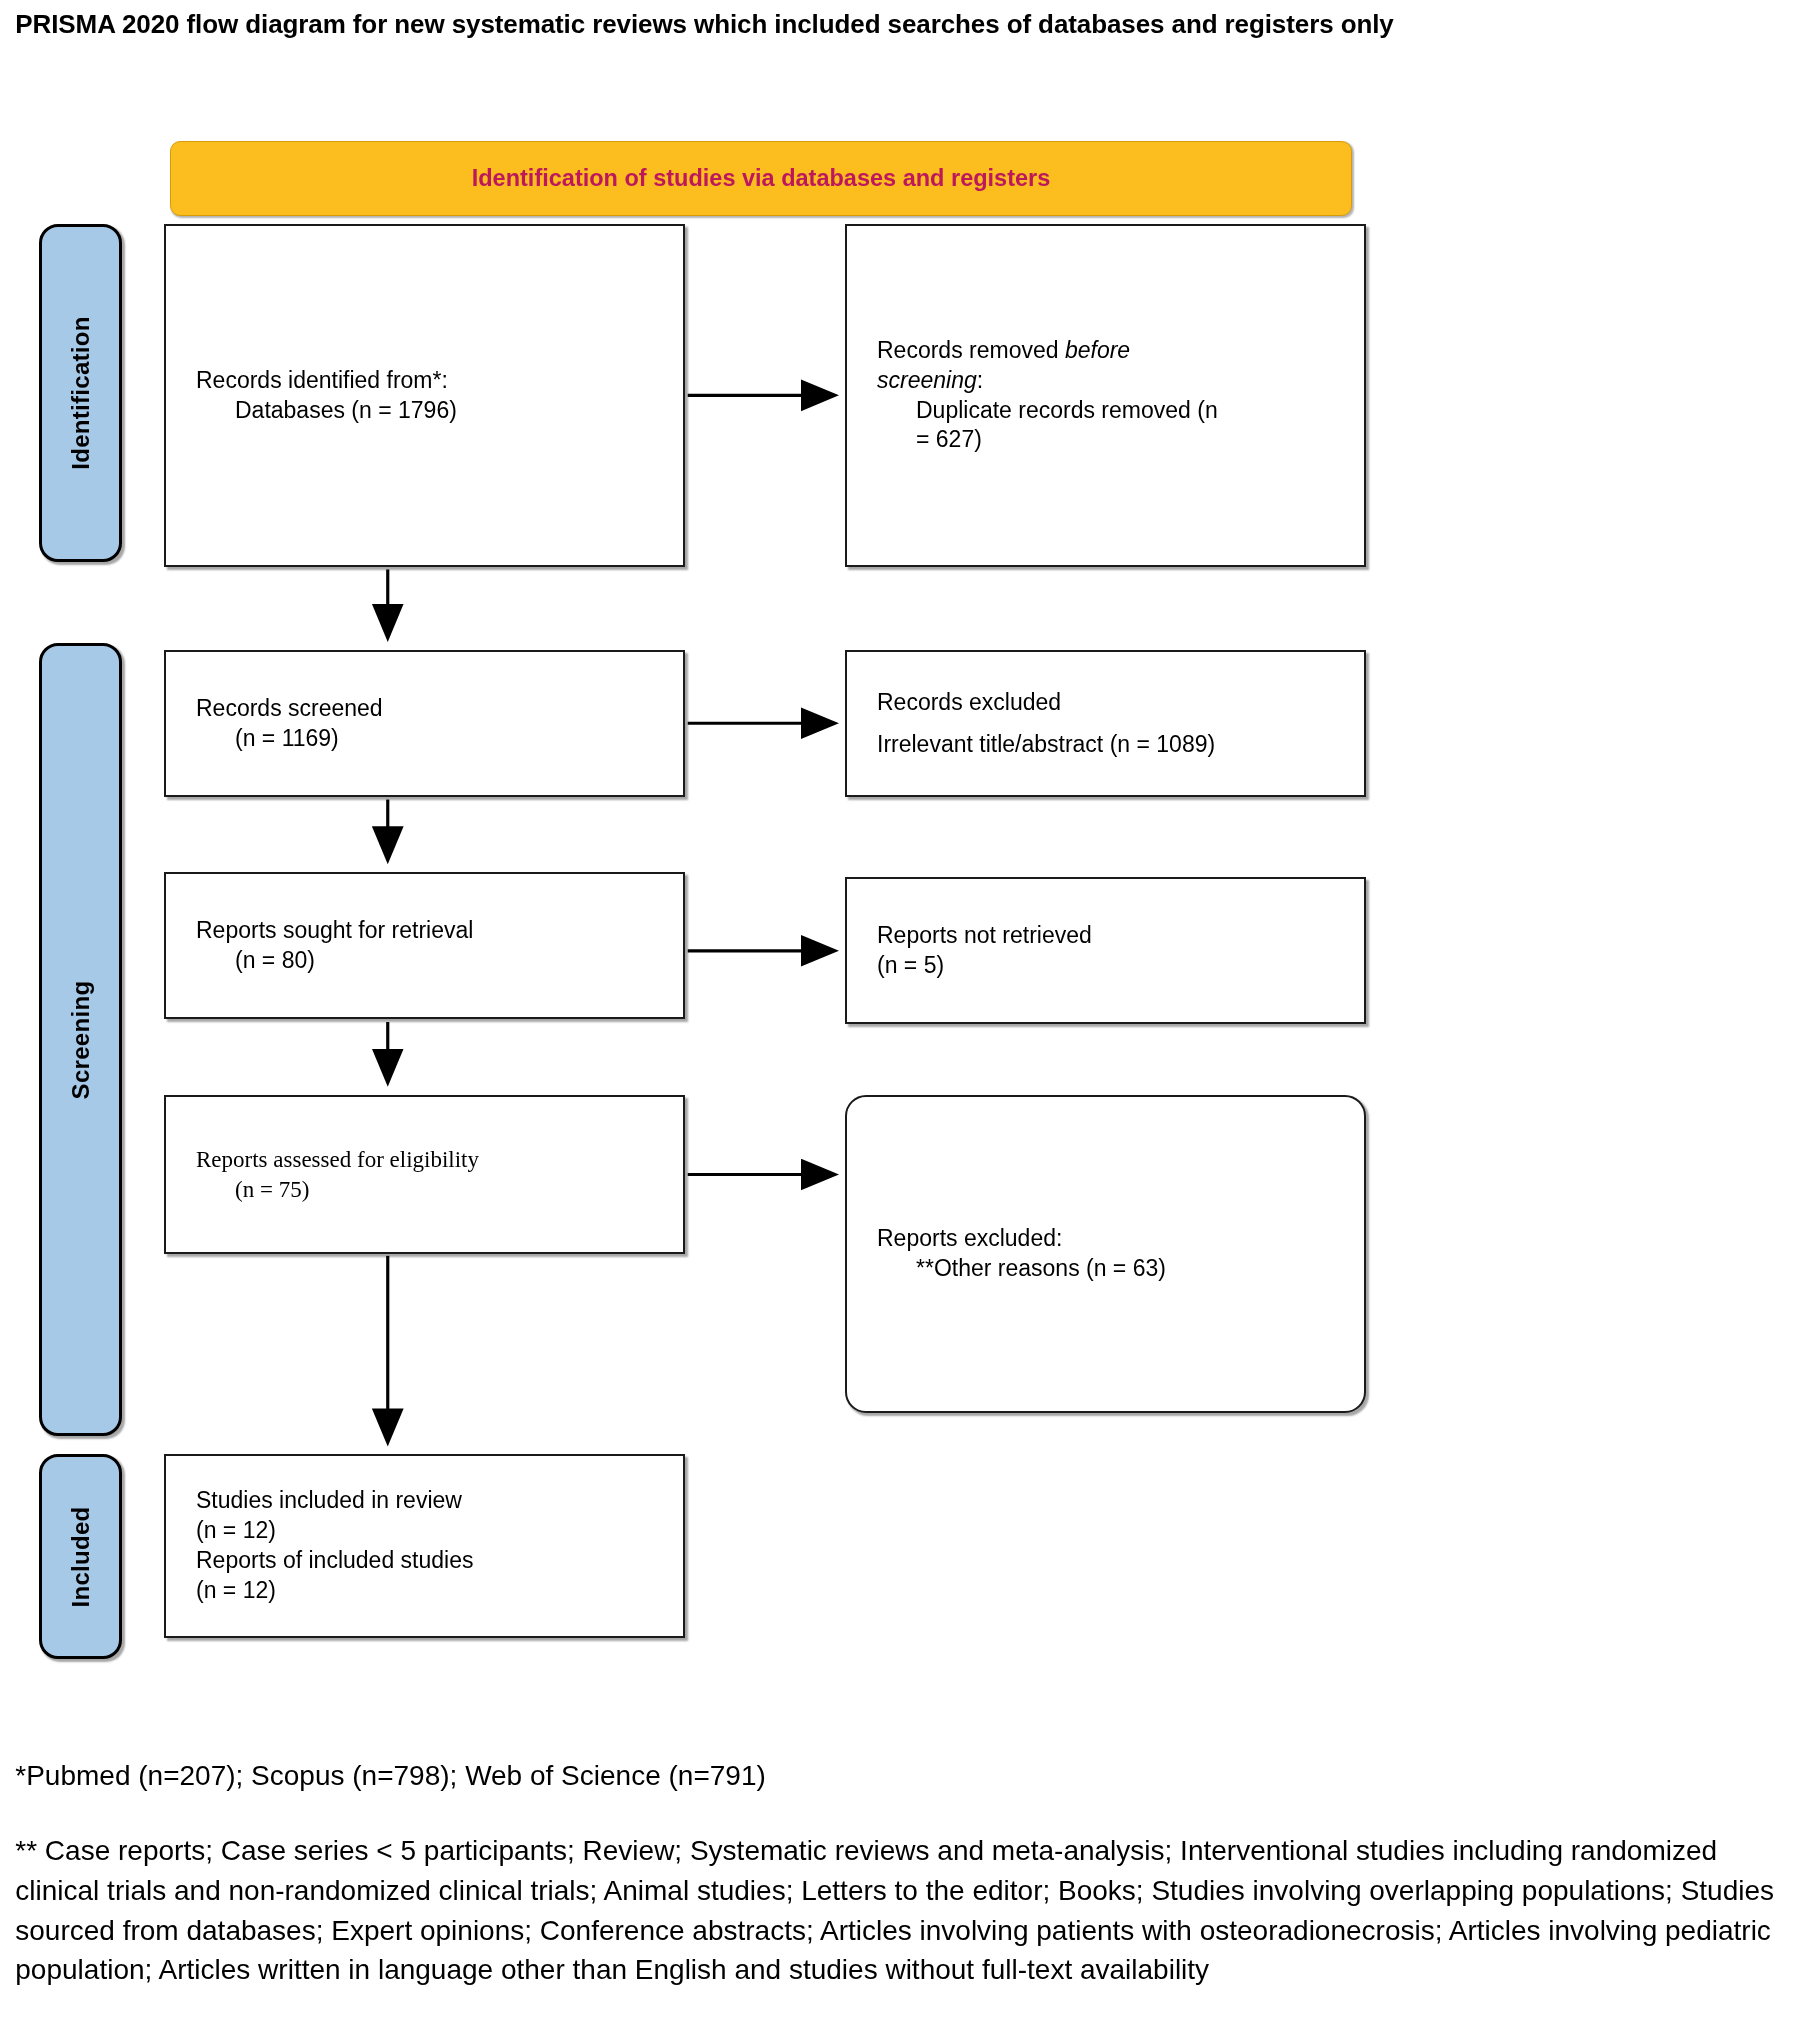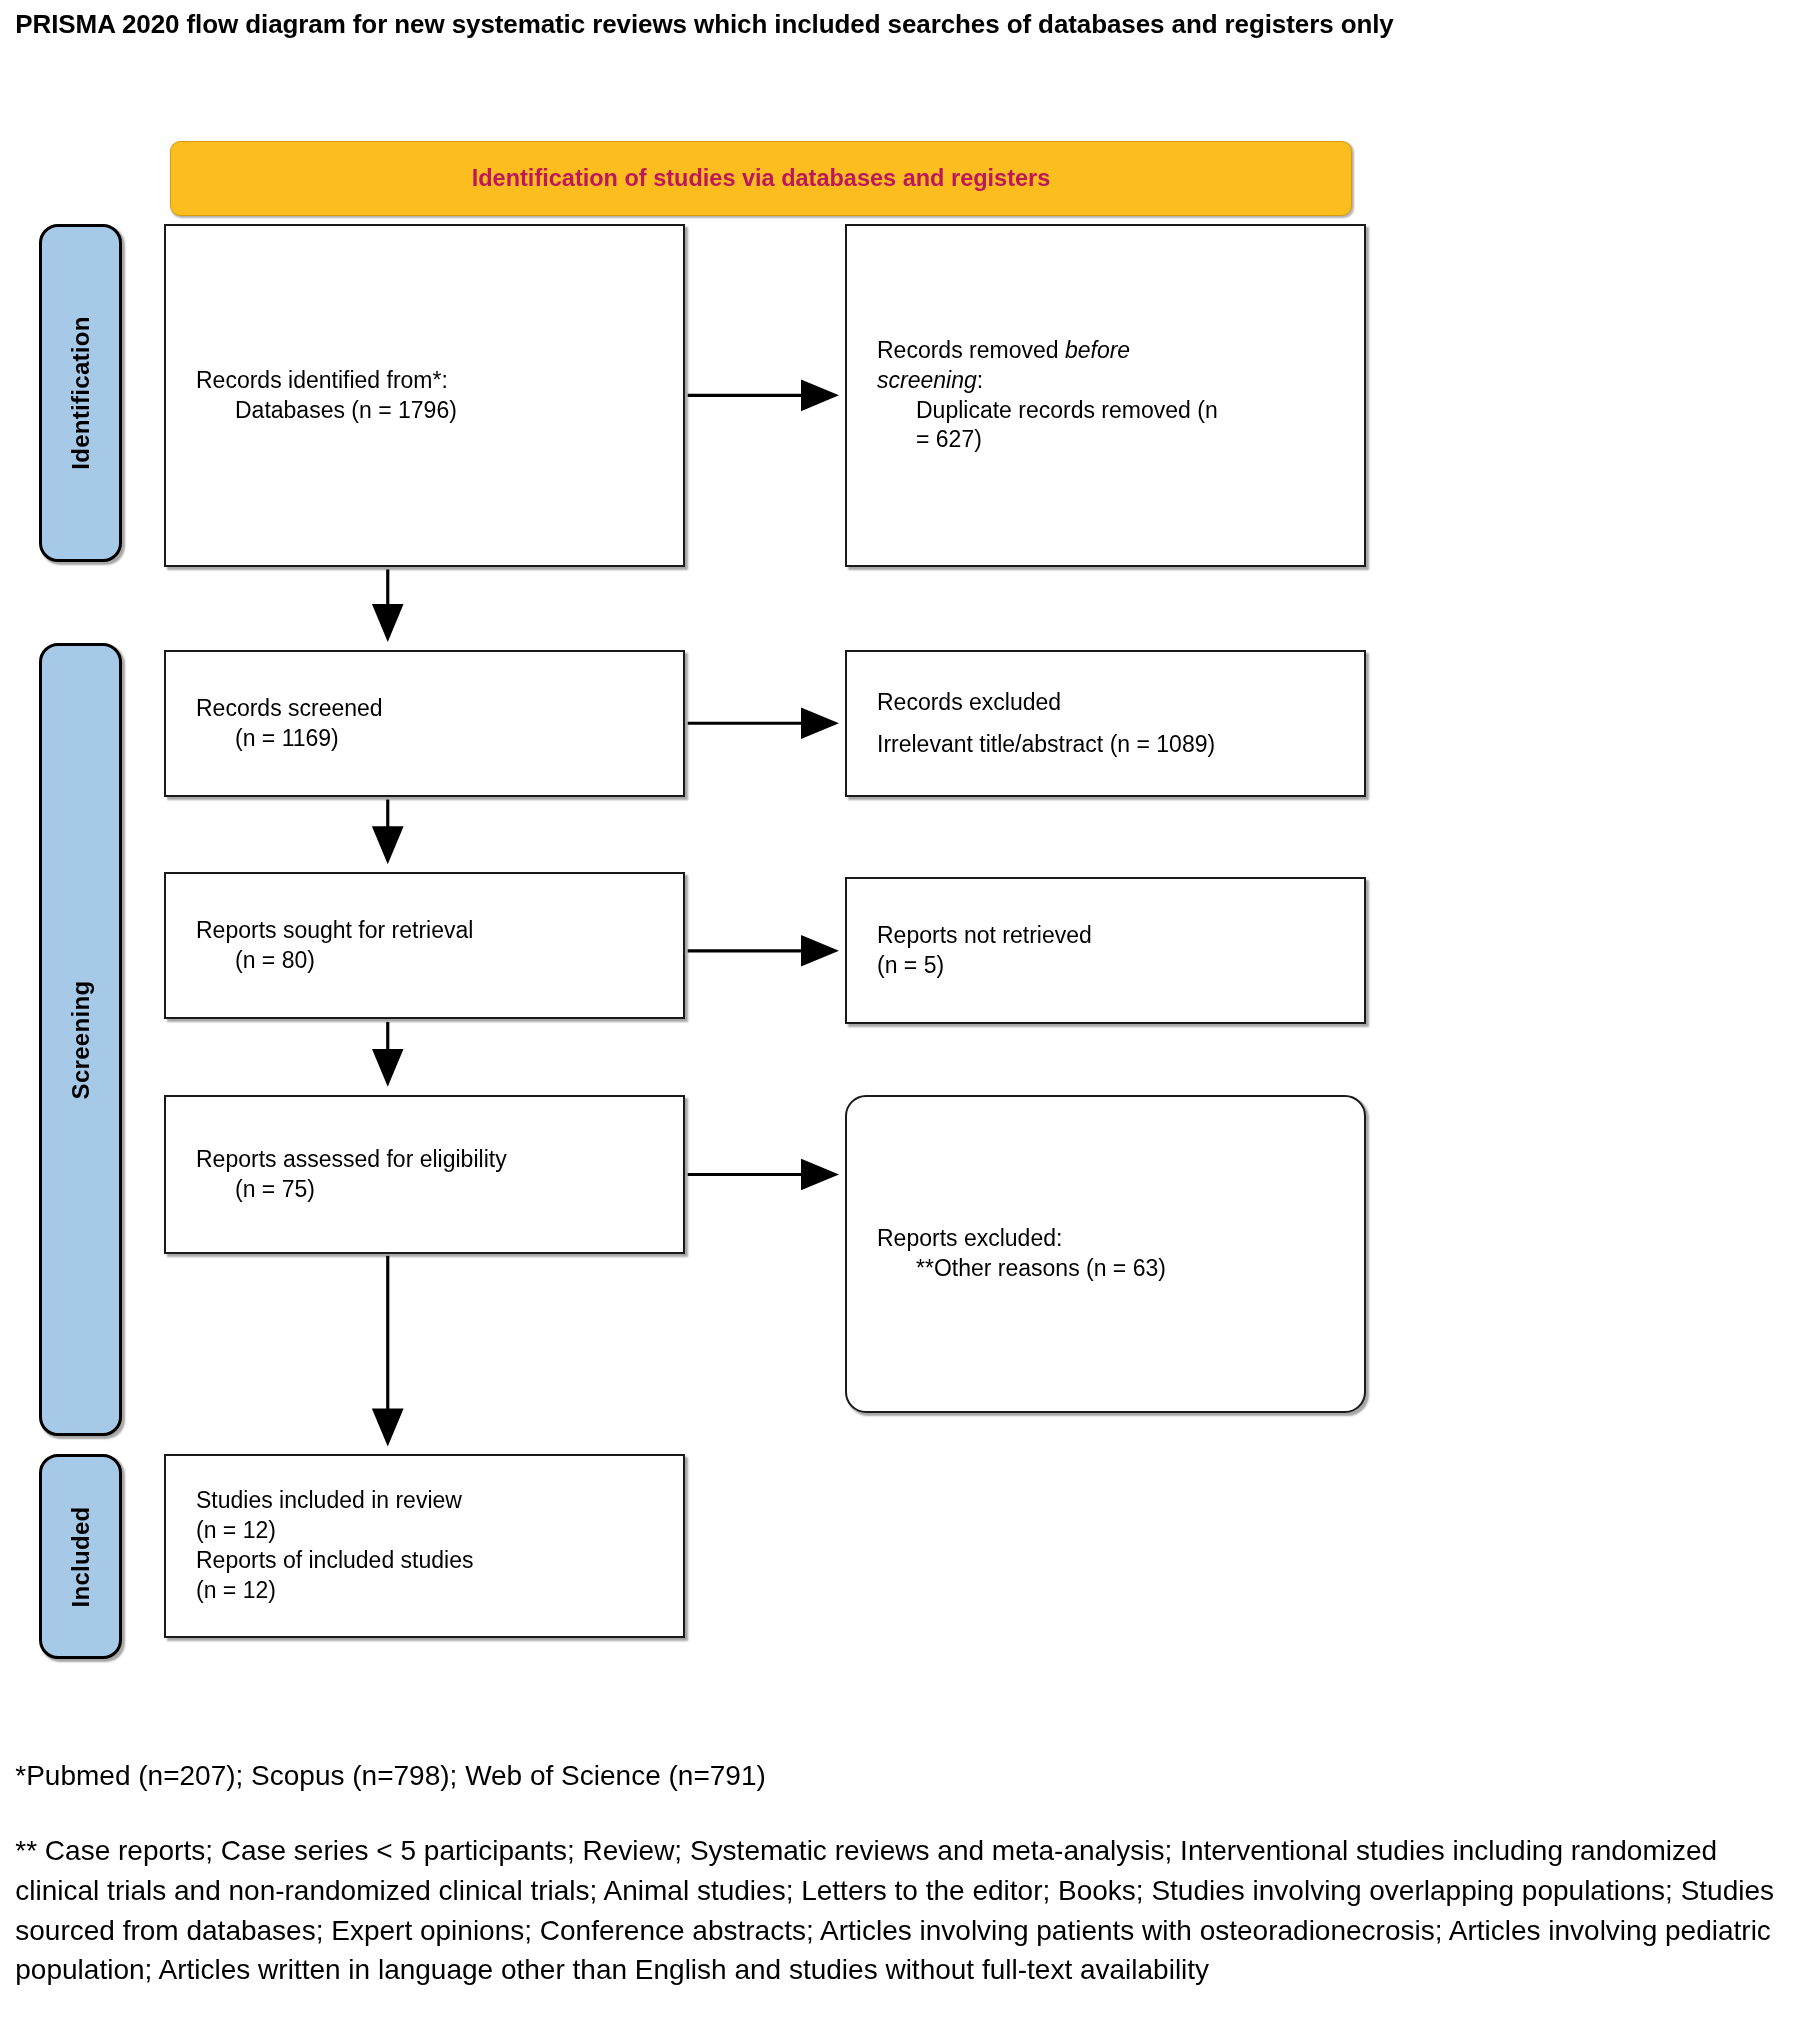--- a/index.html
+++ b/index.html
@@ -99,21 +99,21 @@
     font-size: 23px;
     line-height: 1.30;
   }
   .flow-box .line.indent { padding-left: 39px; }
   .flow-box .line em { font-style: italic; }
 
   
   #box-identified       { left: 164px; top: 224px;  width: 521px; height: 343px; }
   #box-screened         { left: 164px; top: 650px; width: 521px; height: 147px; }
   #box-sought           { left: 164px; top: 872px; width: 521px; height: 147px; }
-  #box-assessed         { left: 164px; top: 1095px; width: 521px; height: 159px; }
+  #box-assessed         { left: 164px; top: 1095px; width: 521px; height: 159px; font-family: Liberation Serif, serif; }
   #box-included         { left: 164px; top: 1454px; width: 521px; height: 184px; }
 
   
   #box-removed          { left: 845px; top: 224px;  width: 521px; height: 343px; }
   #box-excluded-records { left: 845px; top: 650px; width: 521px; height: 147px; gap: 12px; }
   #box-not-retrieved    { left: 845px; top: 877px; width: 521px; height: 147px; }
   #box-excluded-reports { left: 845px; top: 1095px; width: 521px; height: 318px; border-radius: 21px; }
 
   
   #connectors {

